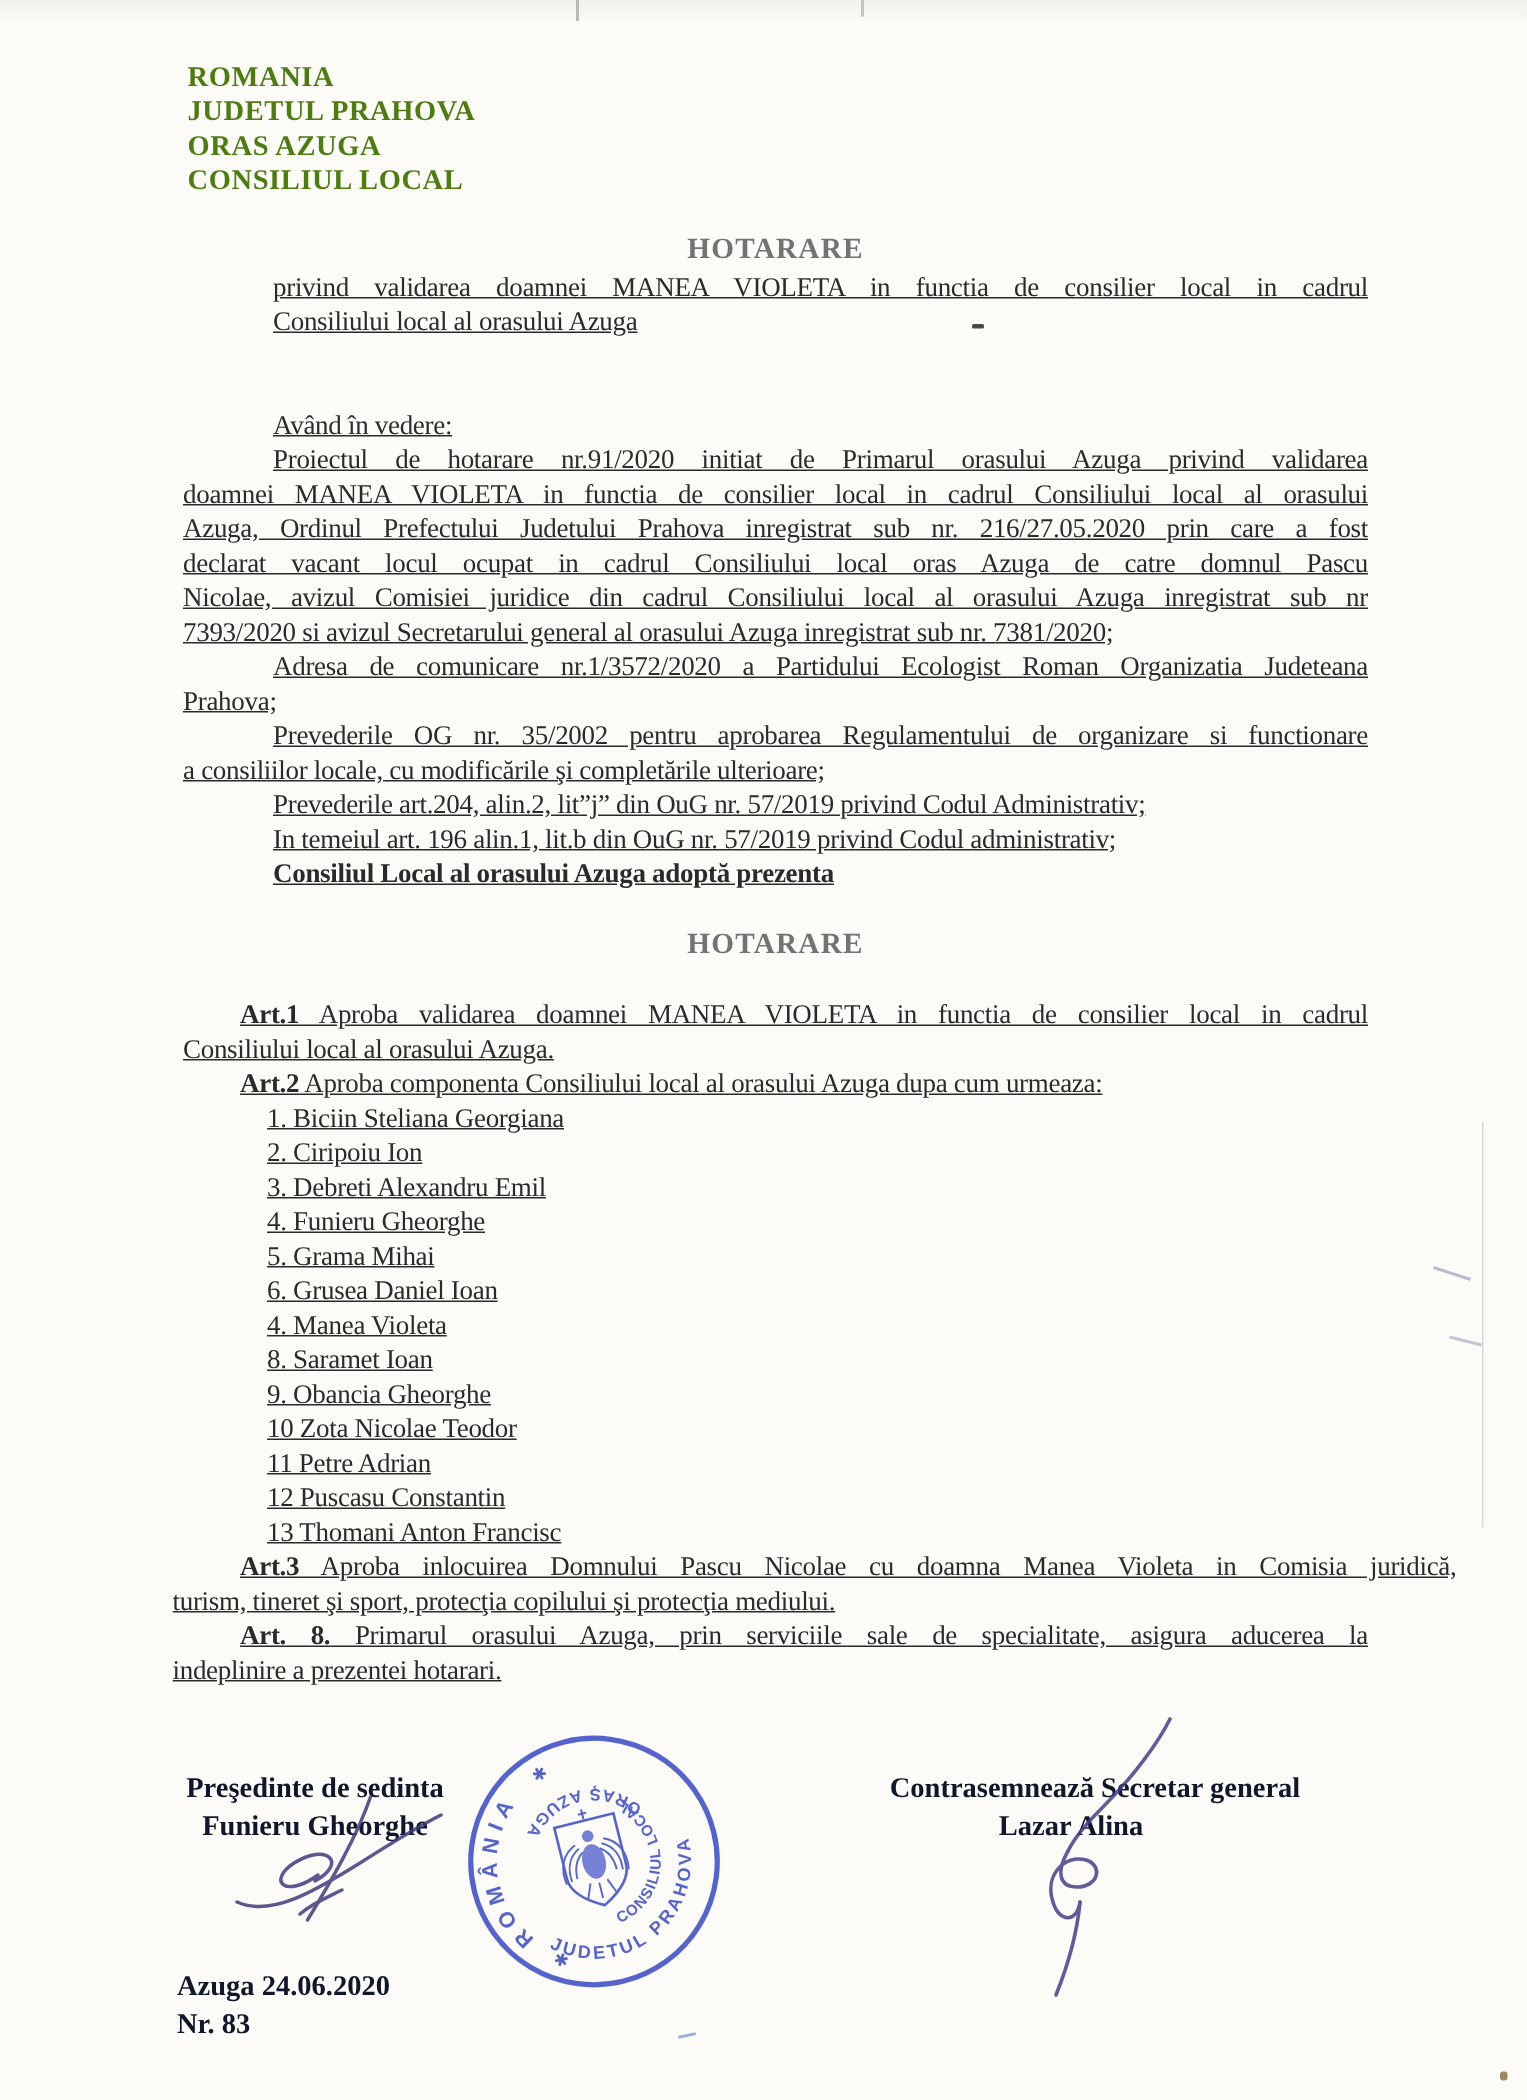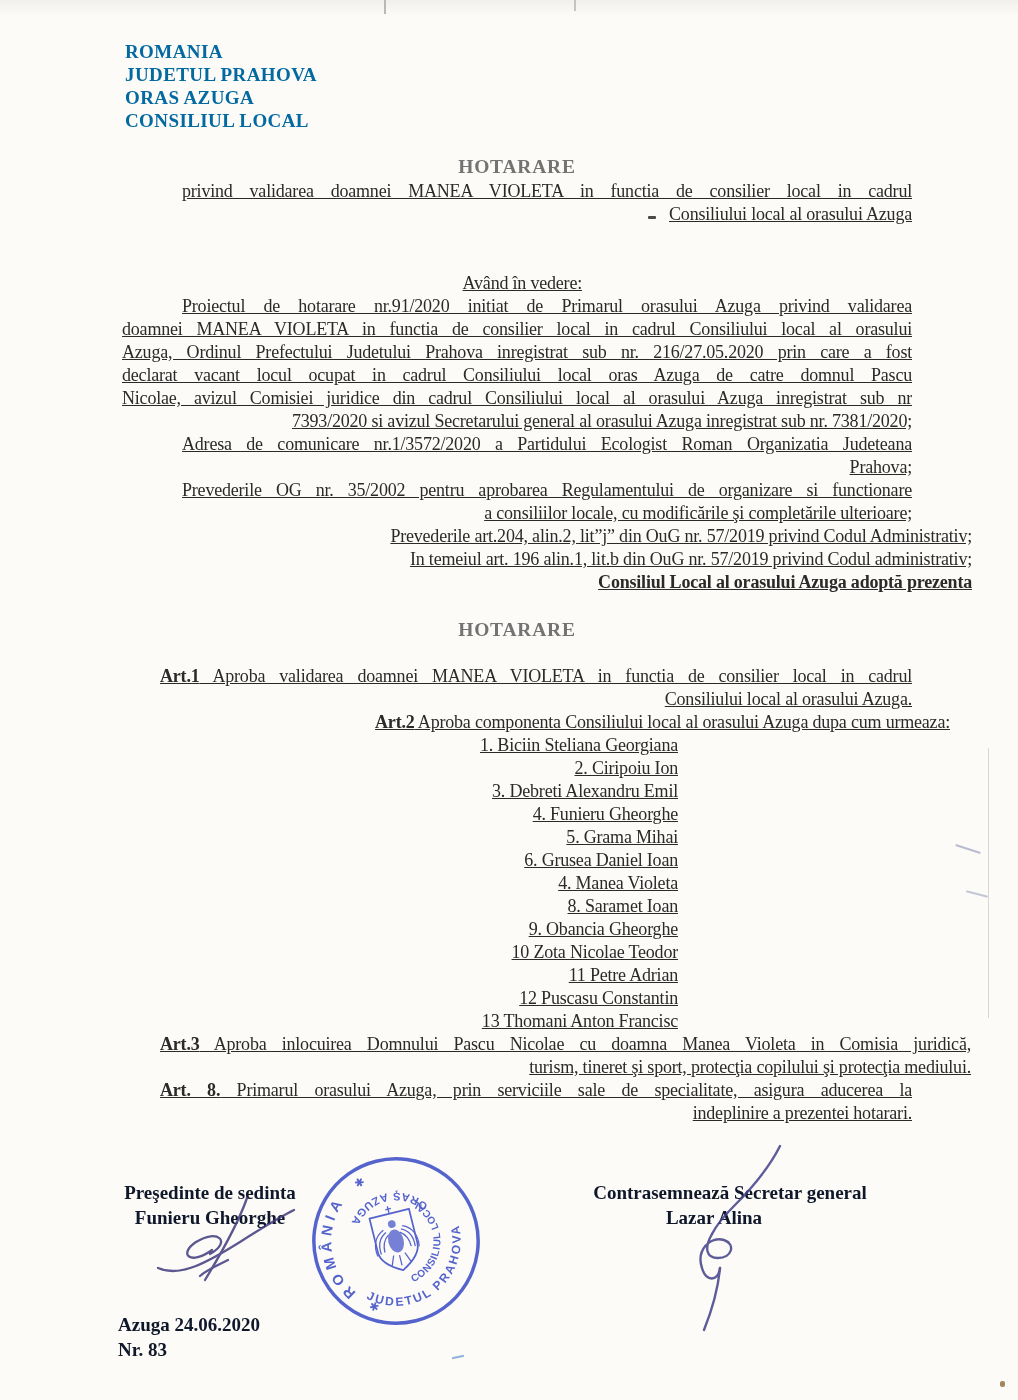--- a/index.html
+++ b/index.html
@@ -4,26 +4,26 @@
 <style>
   html,body{margin:0;padding:0;background:#e8e8e8;}
   .page{
     position:relative;width:1018px;height:1400px;margin:0 auto;
     background:#fcfbf7;overflow:hidden;
     font-family:"Liberation Serif","DejaVu Serif",serif;color:#2a2a2a;
   }
   .abs{position:absolute;}
   .line{height:23px;line-height:23px;font-size:18px;letter-spacing:-0.2px;overflow:hidden;text-decoration:underline;}
   .jline{text-align:justify;text-align-last:justify;}
-  .lline{text-align:right;}
+  .lline{text-align:left;}
   .b{font-weight:bold;}
   .ind60{padding-left:60px;}
   .ind45{padding-left:45px;}
   .ind38{padding-left:38px;}
-  .hdr-line{height:23px;line-height:23px;font-weight:bold;font-size:19px;letter-spacing:0.4px;color:#0369a1;}
+  .hdr-line{height:23px;line-height:23px;font-weight:bold;font-size:19px;letter-spacing:0.4px;color:#4d7c0f;}
   .doc-title{font-weight:bold;font-size:19.5px;letter-spacing:0.8px;text-align:center;color:#737373;}
   .sigblock{font-weight:bold;font-size:19px;line-height:25px;color:#0f172a;}
   .center{text-align:center;}
   .cs-name{transform:translateX(-16px);}
   .top-shade{left:0;top:0;width:1018px;height:16px;
     background:linear-gradient(to bottom,rgba(90,90,85,0.07),rgba(0,0,0,0));}
   .artifact{pointer-events:none;}
   svg text{font-family:"Liberation Sans","DejaVu Sans",sans-serif;font-weight:bold;}
 </style>
 </head>

